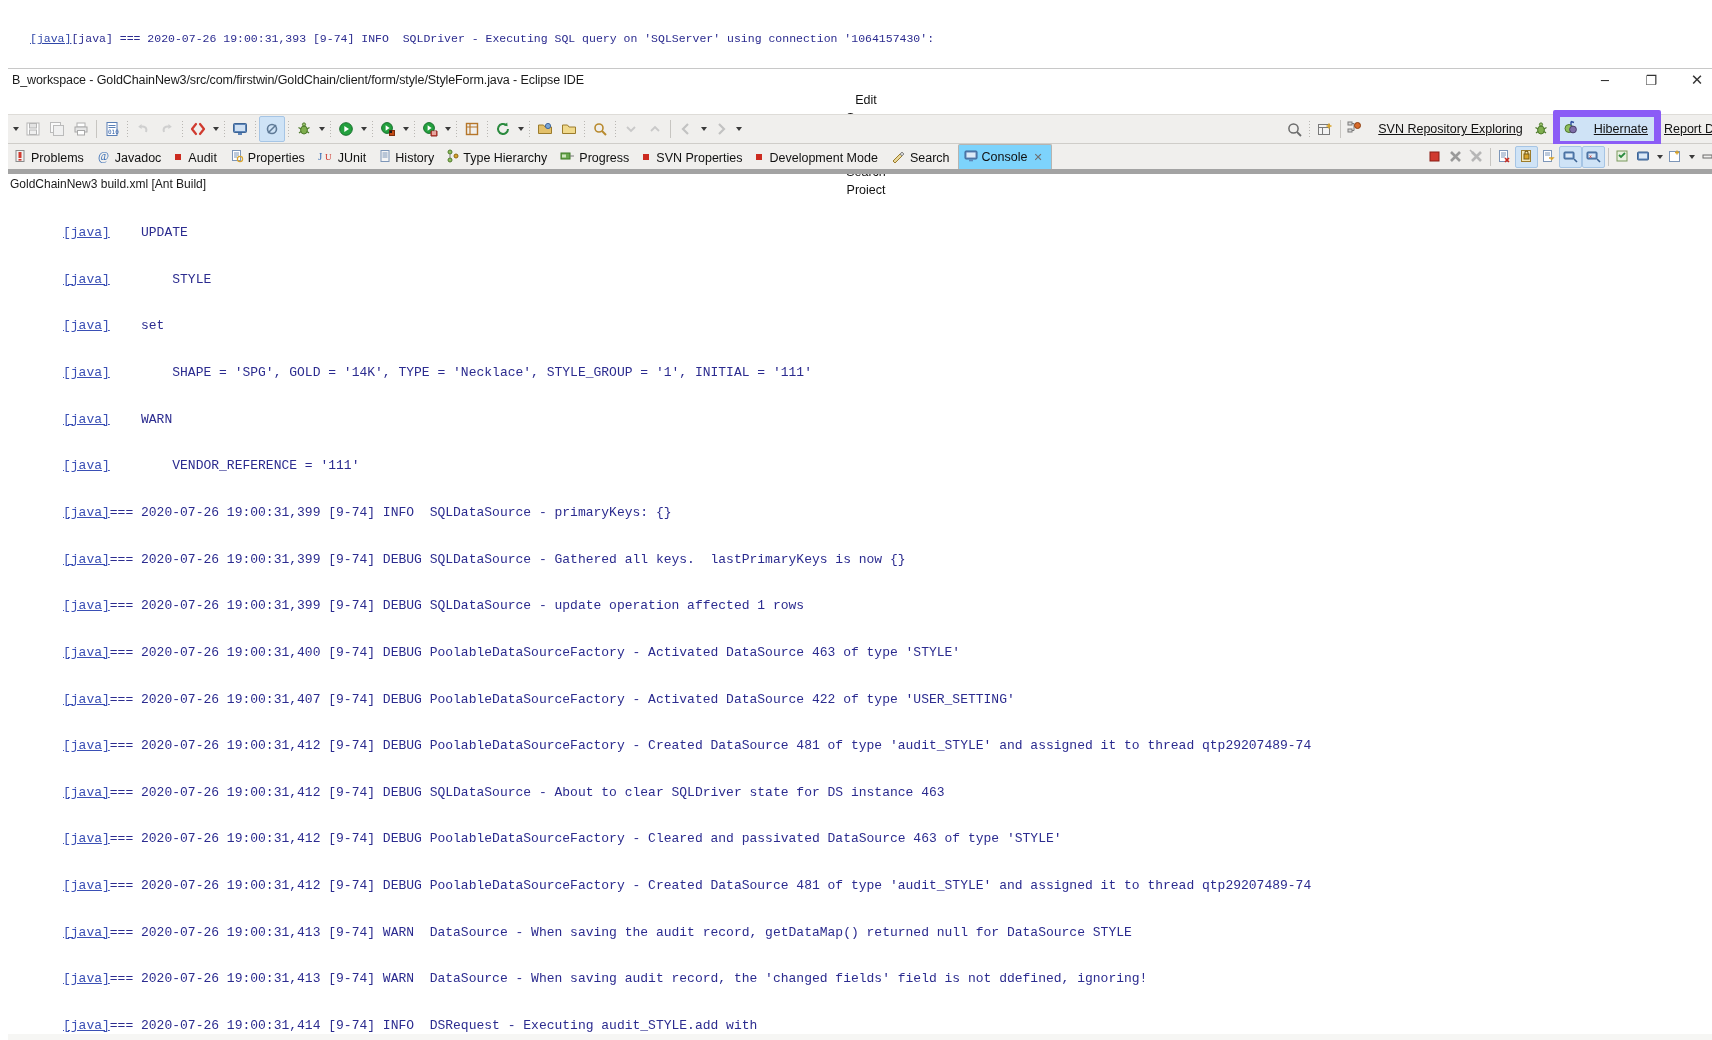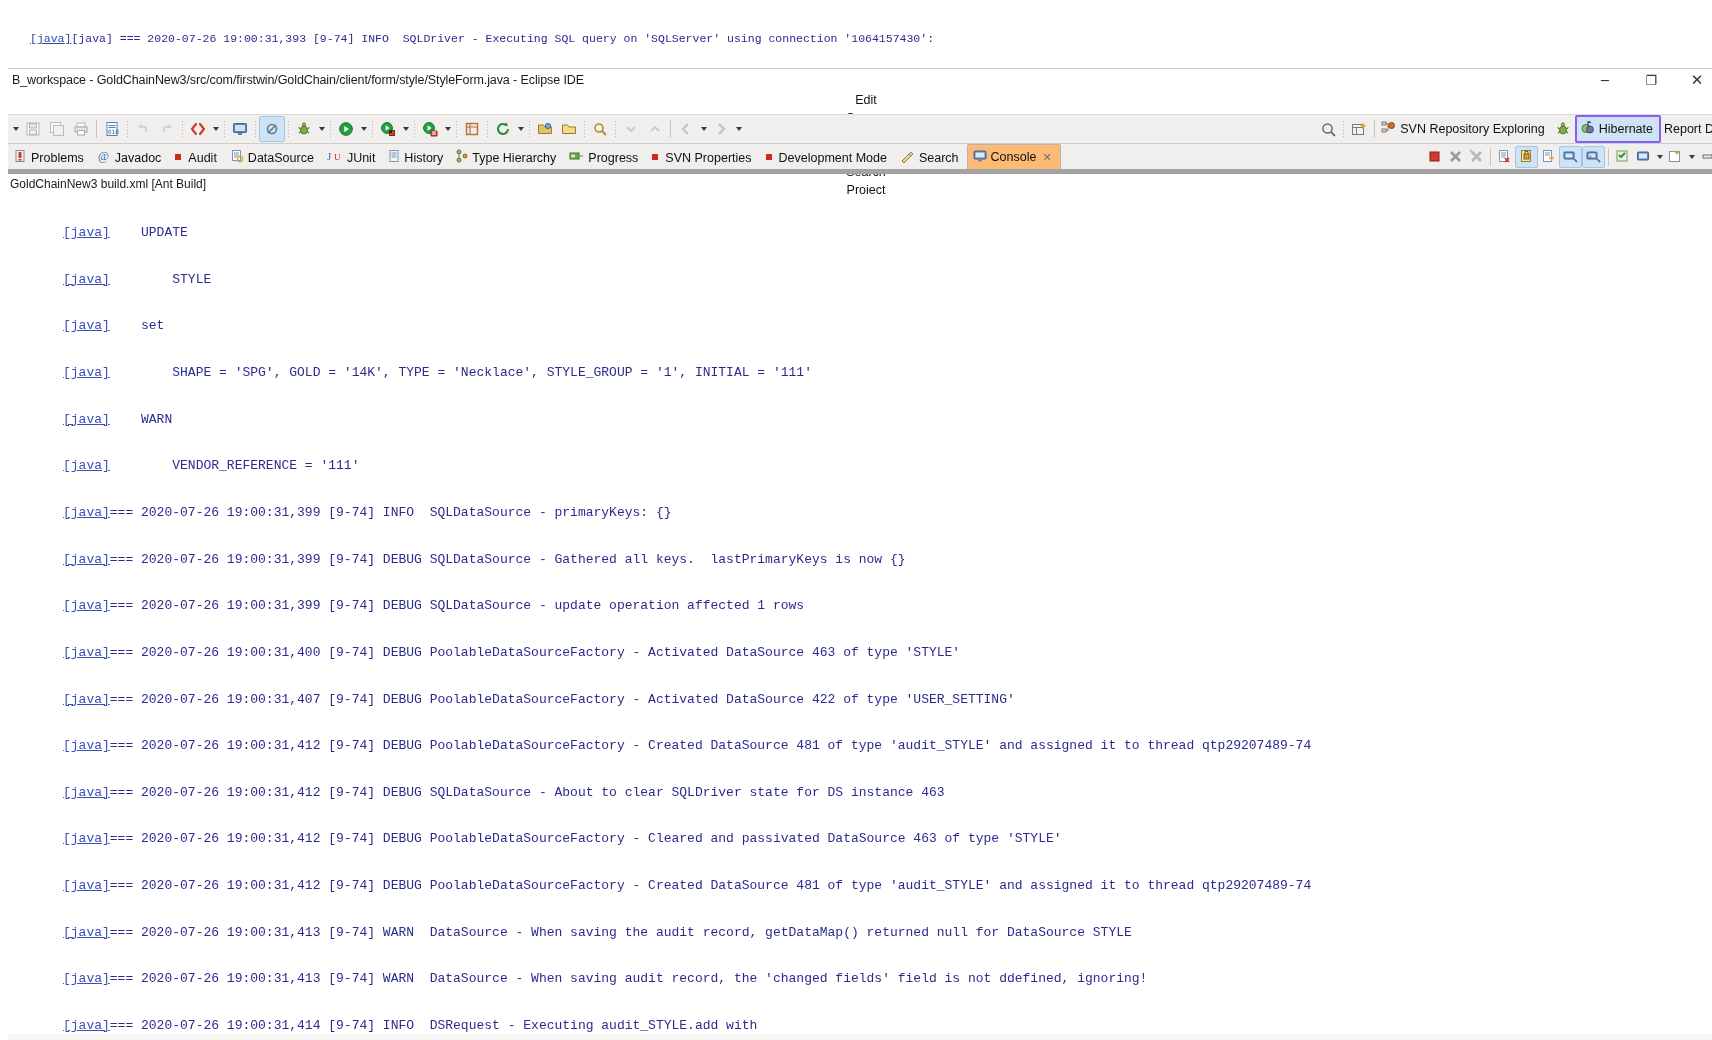--- a/index.html
+++ b/index.html
@@ -54,36 +54,36 @@
   .tbi{width:24px;height:24px;display:flex;align-items:center;justify-content:center;
        flex:0 0 auto;}
   .tbi svg{display:block;}
   .tb-sep{width:1px;height:18px;background:#c7c5c1;margin:0 3px;flex:0 0 auto;}
   .tb-dots{width:5px;height:18px;flex:0 0 auto;
      background:repeating-linear-gradient(to bottom,#b9b7b3 0 1px,transparent 1px 3px);
      margin:0 1px;background-position:center;background-repeat:no-repeat;background-size:1px 16px;}
   .caret{width:11px;height:24px;display:flex;align-items:center;justify-content:center;flex:0 0 auto;}
   .caret i{display:block;width:0;height:0;border-left:3.5px solid transparent;
            border-right:3.5px solid transparent;border-top:4px solid #3a3a3a;}
-  .persp{display:flex;align-items:center;gap:4px;padding:0 6px 0 3px;height:24px;white-space:nowrap;
-         font-size:12.5px;color:#111;}
-  .persp.active{background:#cfe3f6;border:2px solid #8b5cf6;border-radius:2px;}
+  .persp{display:flex;align-items:center;gap:16px;padding:0 6px 0 3px;height:24px;white-space:nowrap;
+         font-size:12.5px;color:#111;text-decoration:underline;}
+  .persp.active{background:#cfe3f6;border:7px solid #8b5cf6;border-radius:2px;}
 
   
   .tabbar{
     height:25px;background:#f0efed;border-bottom:5px solid #a3a3a3;
     display:flex;align-items:flex-start;position:relative;
   }
   .tabs{display:flex;align-items:flex-end;height:25px;flex:1;min-width:0;overflow:hidden;}
   .tab{
     display:flex;align-items:center;gap:4px;height:23px;padding:0 8px 0 5px;
     font-size:12.5px;color:#111;white-space:nowrap;flex:0 0 auto;
   }
   .tab.active{
-    background:#fdba74;border:1px solid #b6b4b0;border-bottom:1px solid #ffffff;
+    background:#7dd3fc;border:1px solid #b6b4b0;border-bottom:1px solid #ffffff;
     border-radius:2px 2px 0 0;height:24px;position:relative;top:1px;
   }
   .tabclose{font-size:11px;color:#6d6d6d;font-family:"DejaVu Sans",sans-serif;margin-left:2px;}
   .viewtools{display:flex;align-items:center;height:25px;padding-right:2px;}
   .vti{width:21px;height:20px;display:flex;align-items:center;justify-content:center;flex:0 0 auto;}
   .vti.toggled{background:#cfe3f6;border:1px solid #a6c5e5;border-radius:2px;}
 
   
   .console-title{
     height:19px;background:#ffffff;display:flex;align-items:center;padding-left:2px;
@@ -387,21 +387,21 @@
             </svg></span>
         <span>Audit</span>
       </div>
 
       <div class="tab">
         <span><svg width="14" height="14" viewBox="0 0 14 14">
               <rect x="2.5" y="1.5" width="8" height="10" fill="#fff" stroke="#7d96b8"></rect>
               <path d="M4 4h5M4 6h5M4 8h3" stroke="#7d96b8"></path>
               <circle cx="10" cy="10" r="2.6" fill="none" stroke="#d8a32a" stroke-width="1.2"></circle>
             </svg></span>
-        <span>DataSource</span>
+        <span>Properties</span>
       </div>
 
       <div class="tab">
         <span><svg width="16" height="14" viewBox="0 0 16 14">
               <text x="0" y="11" font-size="11" fill="#3a6fb5" font-family="serif">J</text>
               <text x="7" y="11" font-size="9" fill="#cc2b20" font-family="serif">U</text>
             </svg></span>
         <span>JUnit</span>
       </div>
 

